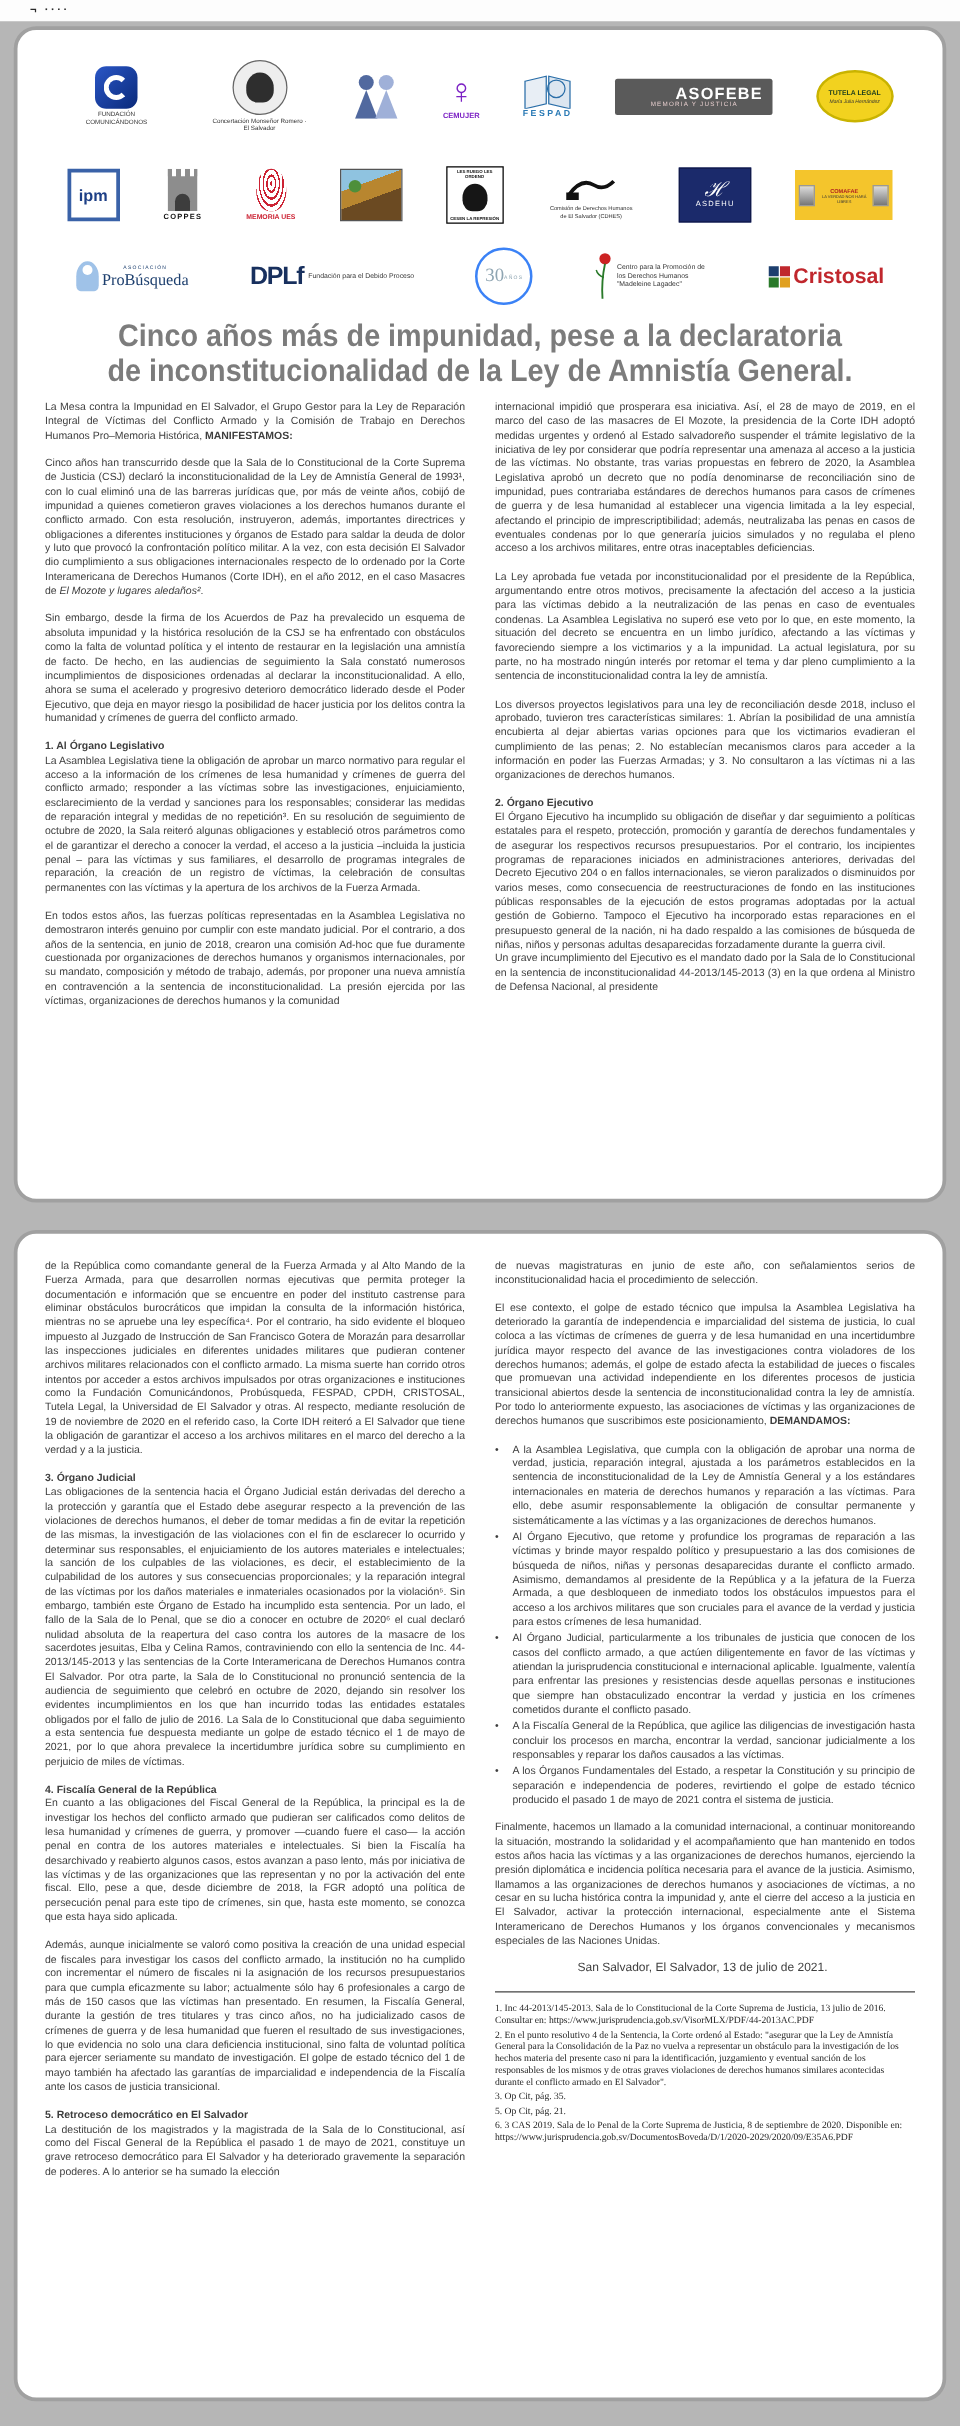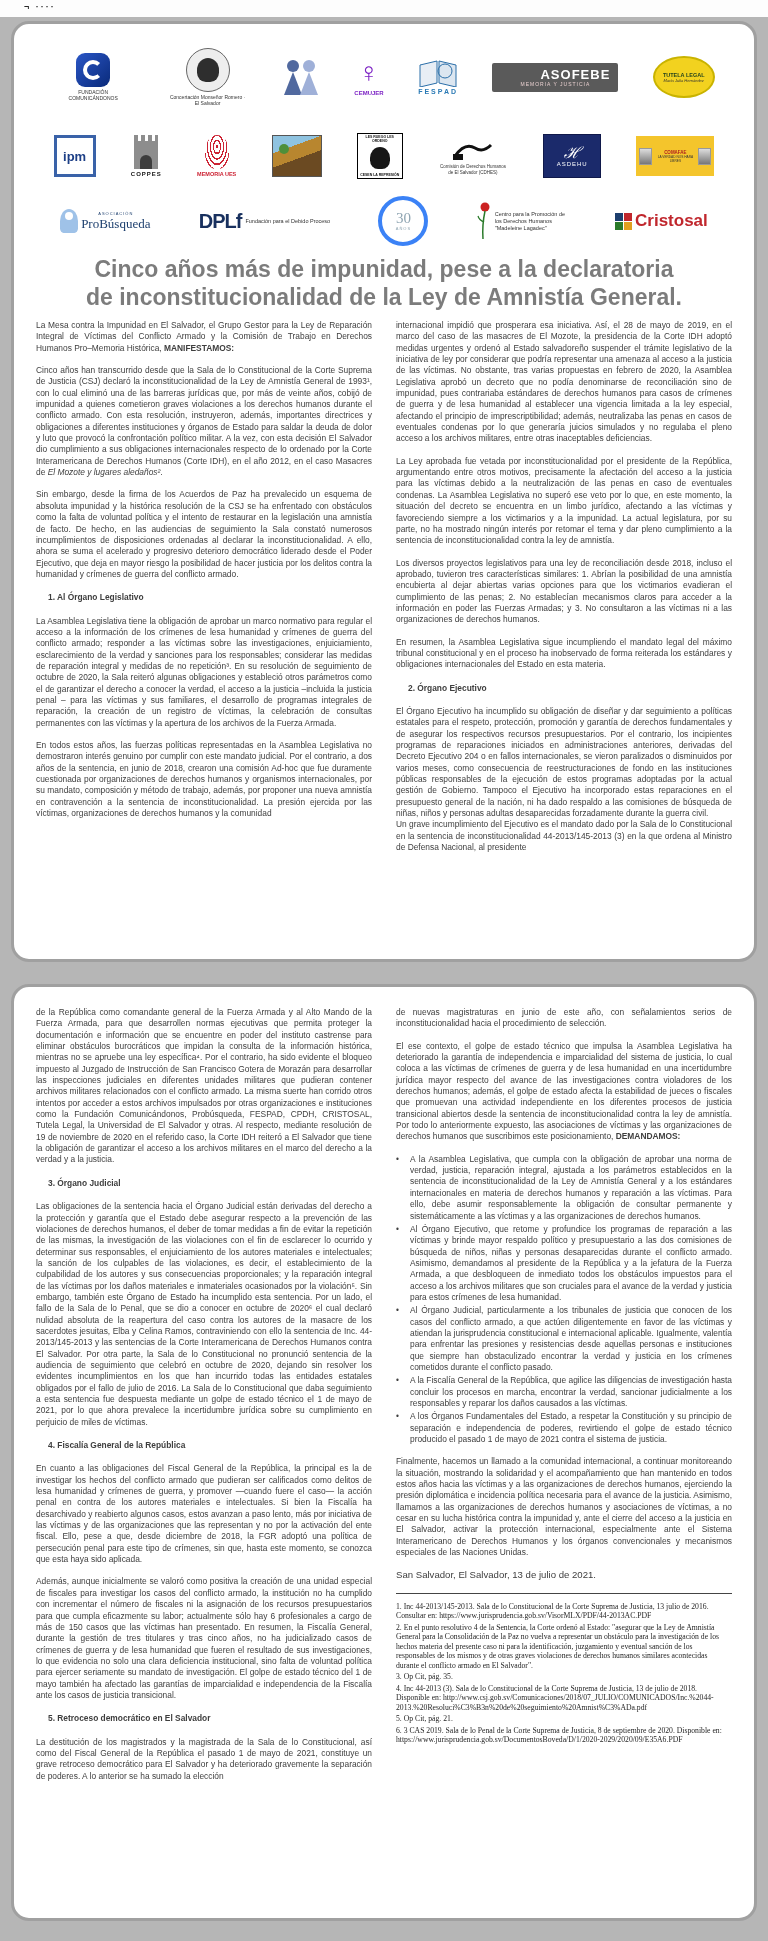--- a/index.html
+++ b/index.html
@@ -62,47 +62,47 @@
   .s-comf .mid .t{font-size:4.5px;font-weight:bold;color:#b02020;}
   .s-comf .mid .s{font-size:3.2px;color:#333;line-height:4px;}
   .s-pro{display:flex;align-items:center;gap:3px;}
   .s-pro .fig{width:18px;height:24px;border-radius:50% 50% 20% 20%;background:#9fc2e8;position:relative;}
   .s-pro .fig:after{content:"";position:absolute;top:3px;left:5px;width:8px;height:8px;border-radius:50%;background:#fff;}
   .s-pro .name{font-family:"Liberation Serif",serif;font-size:13px;color:#1d3f6e;}
   .s-pro .asoc{font-size:4px;letter-spacing:1px;color:#1d3f6e;}
   .s-dpl{display:flex;align-items:center;gap:4px;}
   .s-dpl .name{font-size:20px;font-weight:bold;color:#18305e;letter-spacing:-1px;}
   .s-dpl .desc{font-size:5.5px;line-height:6.5px;color:#333;text-align:left;}
-  .s-30{width:42px;height:42px;border-radius:50%;border:4px solid #3b82f6;color:#8fa5b2;
-        display:flex;flex-direction:column;align-items:center;justify-content:center;}
+  .s-30{width:42px;height:42px;border-radius:50%;border:2px solid #3b82f6;color:#8fa5b2;
+        display:flex;flex-direction:row;align-items:center;justify-content:center;}
   .s-30 .n{font-size:15px;line-height:15px;font-family:"Liberation Serif",serif;}
   .s-30 .a{font-size:4px;letter-spacing:1px;}
   .s-lag{display:flex;align-items:center;gap:4px;}
   .s-lag .desc{font-size:5.5px;line-height:7px;color:#333;text-align:left;max-width:72px;}
   .s-cri{display:flex;align-items:center;gap:3px;text-align:right;}
   .s-cri .grid{display:grid;grid-template-columns:8px 8px;grid-template-rows:8px 8px;gap:1px;}
   .s-cri .grid i{display:block;}
   .s-cri .name{font-size:17px;font-weight:bold;color:#c0272d;}
 
   
   .headline{margin-top:6px;text-align:center;font-weight:bold;color:#7c7c7c;
             font-size:23px;line-height:26px;letter-spacing:0px;transform:scaleY(1.08);}
 
   
   .textcols{display:flex;gap:24px;margin-top:12px;}
   .tcol{width:350px;text-align:justify;font-size:8.4px;line-height:11.35px;color:#3e3e3e;}
   .tcol p{margin:0 0 11px 0;}
-  .tcol p.h{font-weight:bold;margin:12px;}
+  .tcol p.h{font-weight:bold;margin:0;}
   .tcol strong{font-weight:bold;}
   .tcol em{font-style:italic;}
   .bullet{display:flex;margin:0 0 2px 0;}
   .bullet .bm{width:14px;flex:none;}
   .bullet .bt{flex:1;}
   .bullets{margin:0 0 11px 0;}
-  .dateline{text-align:left;font-size:9.6px;color:#3e3e3e;margin:4px 4px 12px 0;}
+  .dateline{text-align:center;font-size:9.6px;color:#3e3e3e;margin:4px 4px 12px 0;}
   .fnrule{border:none;border-top:1.5px solid #444;margin:8px 0 8px 0;}
   .fns{font-family:"Liberation Serif",serif;font-size:7.7px;line-height:9.5px;color:#1f1f1f;
        text-align:left;}
   .fns p{margin:0 0 2px 0;}
 </style>
 </head>
 <body>
 
 <div class="topstrip"></div>
 <div class="artifact">¬ ····</div>
@@ -257,21 +257,20 @@
       <p><span>Cinco años han transcurrido desde que la Sala de lo Constitucional de la Corte Suprema de Justicia (CSJ) declaró la inconstitucionalidad de la Ley de Amnistía General de 1993¹, con lo cual eliminó una de las barreras jurídicas que, por más de veinte años, cobijó de impunidad a quienes cometieron graves violaciones a los derechos humanos durante el conflicto armado. Con esta resolución, instruyeron, además, importantes directrices y obligaciones a diferentes instituciones y órganos de Estado para saldar la deuda de dolor y luto que provocó la confrontación político militar. A la vez, con esta decisión El Salvador dio cumplimiento a sus obligaciones internacionales respecto de lo ordenado por la Corte Interamericana de Derechos Humanos (Corte IDH), en el año 2012, en el caso Masacres de </span><em>El Mozote y lugares aledaños²</em><span>.</span></p>
       <p>Sin embargo, desde la firma de los Acuerdos de Paz ha prevalecido un esquema de absoluta impunidad y la histórica resolución de la CSJ se ha enfrentado con obstáculos como la falta de voluntad política y el intento de restaurar en la legislación una amnistía de facto. De hecho, en las audiencias de seguimiento la Sala constató numerosos incumplimientos de disposiciones ordenadas al declarar la inconstitucionalidad. A ello, ahora se suma el acelerado y progresivo deterioro democrático liderado desde el Poder Ejecutivo, que deja en mayor riesgo la posibilidad de hacer justicia por los delitos contra la humanidad y crímenes de guerra del conflicto armado.</p>
       <p class="h">1. Al Órgano Legislativo</p>
       <p>La Asamblea Legislativa tiene la obligación de aprobar un marco normativo para regular el acceso a la información de los crímenes de lesa humanidad y crímenes de guerra del conflicto armado; responder a las víctimas sobre las investigaciones, enjuiciamiento, esclarecimiento de la verdad y sanciones para los responsables; considerar las medidas de reparación integral y medidas de no repetición³. En su resolución de seguimiento de octubre de 2020, la Sala reiteró algunas obligaciones y estableció otros parámetros como el de garantizar el derecho a conocer la verdad, el acceso a la justicia –incluida la justicia penal – para las víctimas y sus familiares, el desarrollo de programas integrales de reparación, la creación de un registro de víctimas, la celebración de consultas permanentes con las víctimas y la apertura de los archivos de la Fuerza Armada.</p>
       <p>En todos estos años, las fuerzas políticas representadas en la Asamblea Legislativa no demostraron interés genuino por cumplir con este mandato judicial. Por el contrario, a dos años de la sentencia, en junio de 2018, crearon una comisión Ad-hoc que fue duramente cuestionada por organizaciones de derechos humanos y organismos internacionales, por su mandato, composición y método de trabajo, además, por proponer una nueva amnistía en contravención a la sentencia de inconstitucionalidad. La presión ejercida por las víctimas, organizaciones de derechos humanos y la comunidad</p>
     </div>
     <div class="tcol">
       <p>internacional impidió que prosperara esa iniciativa. Así, el 28 de mayo de 2019, en el marco del caso de las masacres de El Mozote, la presidencia de la Corte IDH adoptó medidas urgentes y ordenó al Estado salvadoreño suspender el trámite legislativo de la iniciativa de ley por considerar que podría representar una amenaza al acceso a la justicia de las víctimas. No obstante, tras varias propuestas en febrero de 2020, la Asamblea Legislativa aprobó un decreto que no podía denominarse de reconciliación sino de impunidad, pues contrariaba estándares de derechos humanos para casos de crímenes de  guerra y de lesa humanidad al establecer una vigencia limitada a la ley especial, afectando el principio de imprescriptibilidad; además, neutralizaba las penas en casos de eventuales condenas por lo que generaría juicios simulados y no regulaba el pleno acceso a los archivos militares, entre otras inaceptables deficiencias.</p>
       <p>La Ley aprobada fue vetada por inconstitucionalidad por el presidente de la República, argumentando entre otros motivos, precisamente la afectación del acceso a la justicia para las víctimas debido a la neutralización de las penas en caso de eventuales condenas. La Asamblea Legislativa no superó ese veto por lo que, en este momento, la situación del decreto se encuentra en un limbo jurídico, afectando a las víctimas y favoreciendo siempre a los victimarios y a la impunidad. La actual legislatura, por su parte, no ha mostrado ningún interés por retomar el tema y dar pleno cumplimiento a la sentencia de inconstitucionalidad contra la ley de amnistía.</p>
       <p>Los diversos proyectos legislativos para una ley de reconciliación desde 2018, incluso el aprobado, tuvieron tres características similares: 1. Abrían la posibilidad de una amnistía encubierta al dejar abiertas varias opciones para que los victimarios evadieran el cumplimiento de las penas; 2. No establecían mecanismos claros para acceder a la información en poder las Fuerzas Armadas; y 3. No consultaron a las víctimas ni a las organizaciones de derechos humanos.</p>
-      <p>En resumen, la Asamblea Legislativa sigue incumpliendo el mandato legal del máximo tribunal constitucional y en el proceso ha inobservado de forma reiterada los estándares y obligaciones internacionales del Estado en esta materia.</p>
       <p class="h">2. Órgano Ejecutivo</p>
       <p style="margin-bottom:0;">El Órgano Ejecutivo ha incumplido su obligación de diseñar y dar seguimiento a políticas estatales para el respeto, protección, promoción y garantía de derechos fundamentales y de asegurar los respectivos recursos presupuestarios. Por el contrario, los incipientes programas de reparaciones iniciados en administraciones anteriores, derivadas del Decreto Ejecutivo 204 o en fallos internacionales, se vieron paralizados o disminuidos por varios meses, como consecuencia de reestructuraciones de fondo en las instituciones públicas responsables de la ejecución de estos programas adoptadas por la actual gestión de Gobierno. Tampoco el Ejecutivo ha incorporado estas reparaciones en el presupuesto general de la nación, ni ha dado respaldo a las comisiones de búsqueda de niñas, niños y personas adultas desaparecidas forzadamente durante la guerra civil.</p>
       <p>Un grave incumplimiento del Ejecutivo es el mandato dado por la Sala de lo Constitucional en la sentencia de inconstitucionalidad 44-2013/145-2013 (3) en la que ordena al Ministro de Defensa Nacional, al presidente</p>
     </div>
   </div>
 </div>
 
 <div class="card card2">
   <div class="textcols" style="margin-top:0;">
     <div class="tcol">
@@ -309,19 +308,18 @@
             <span class="bt">A los Órganos Fundamentales del Estado, a respetar la Constitución y su principio de separación e independencia de poderes, revirtiendo el golpe de estado técnico producido el pasado 1 de mayo de 2021 contra el sistema de justicia.</span>
           </div>
       </div>
       <p>Finalmente, hacemos un llamado a la comunidad internacional, a continuar monitoreando la situación, mostrando la solidaridad y el acompañamiento que han mantenido en todos estos años hacia las víctimas y a las organizaciones de derechos humanos, ejerciendo la presión diplomática e incidencia política necesaria para el avance de la justicia. Asimismo, llamamos a las organizaciones de derechos humanos y asociaciones de víctimas, a no cesar en su lucha histórica contra la impunidad y, ante el cierre del acceso a la justicia en El Salvador, activar la protección internacional, especialmente ante el Sistema Interamericano de Derechos Humanos y los órganos convencionales y mecanismos especiales de las Naciones Unidas.</p>
       <div class="dateline">San Salvador, El Salvador, 13 de julio de 2021.</div>
       <hr class="fnrule">
       <div class="fns">
         <p>1. Inc 44-2013/145-2013. Sala de lo Constitucional de la Corte Suprema de Justicia, 13 julio de 2016. Consultar en: https://www.jurisprudencia.gob.sv/VisorMLX/PDF/44-2013AC.PDF</p>
         <p>2. En el punto resolutivo 4 de la Sentencia, la Corte ordenó al Estado: "asegurar que la Ley de Amnistía General para la Consolidación de la Paz no vuelva a representar un obstáculo para la investigación de los hechos materia del presente caso ni para la identificación, juzgamiento y eventual sanción de los responsables de los mismos y de otras graves violaciones de derechos humanos similares acontecidas durante el conflicto armado en El Salvador".</p>
         <p>3. Op Cit, pág. 35.</p>
-        <p>4. Inc 44-2013 (3). Sala de lo Constitucional de la Corte Suprema de Justicia, 13 de julio de 2018. Disponible en: http://www.csj.gob.sv/Comunicaciones/2018/07_JULIO/COMUNICADOS/Inc.%2044- 2013.%20Resoluci%C3%B3n%20de%20seguimiento%20Amnist%C3%ADa.pdf</p>
         <p>5. Op Cit, pág. 21.</p>
         <p>6. 3 CAS 2019. Sala de lo Penal de la Corte Suprema de Justicia, 8 de septiembre de 2020. Disponible en: https://www.jurisprudencia.gob.sv/DocumentosBoveda/D/1/2020-2029/2020/09/E35A6.PDF</p>
       </div>
     </div>
   </div>
 </div>
 
 </body></html>

